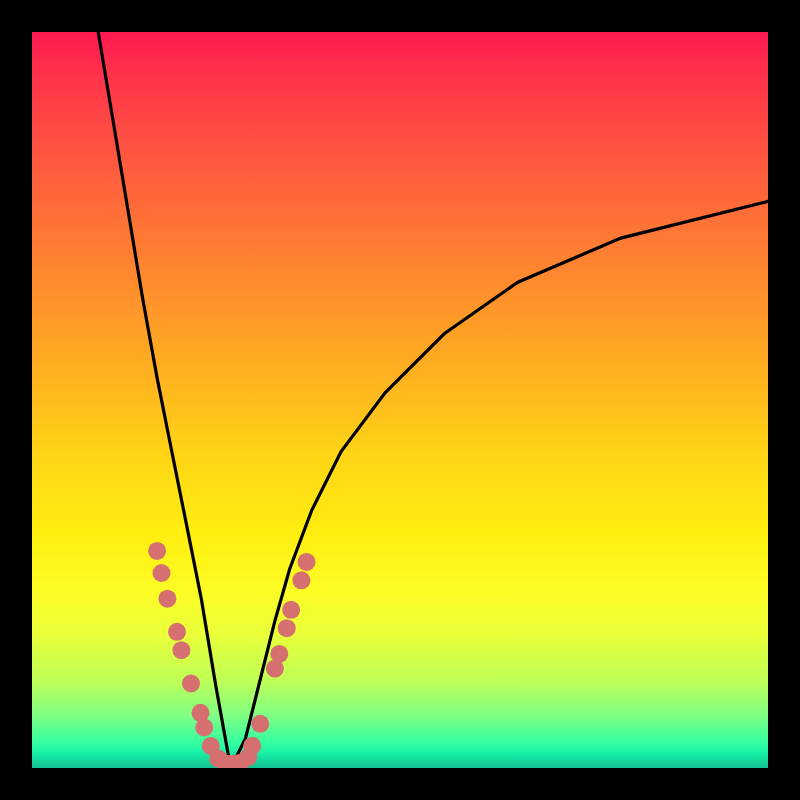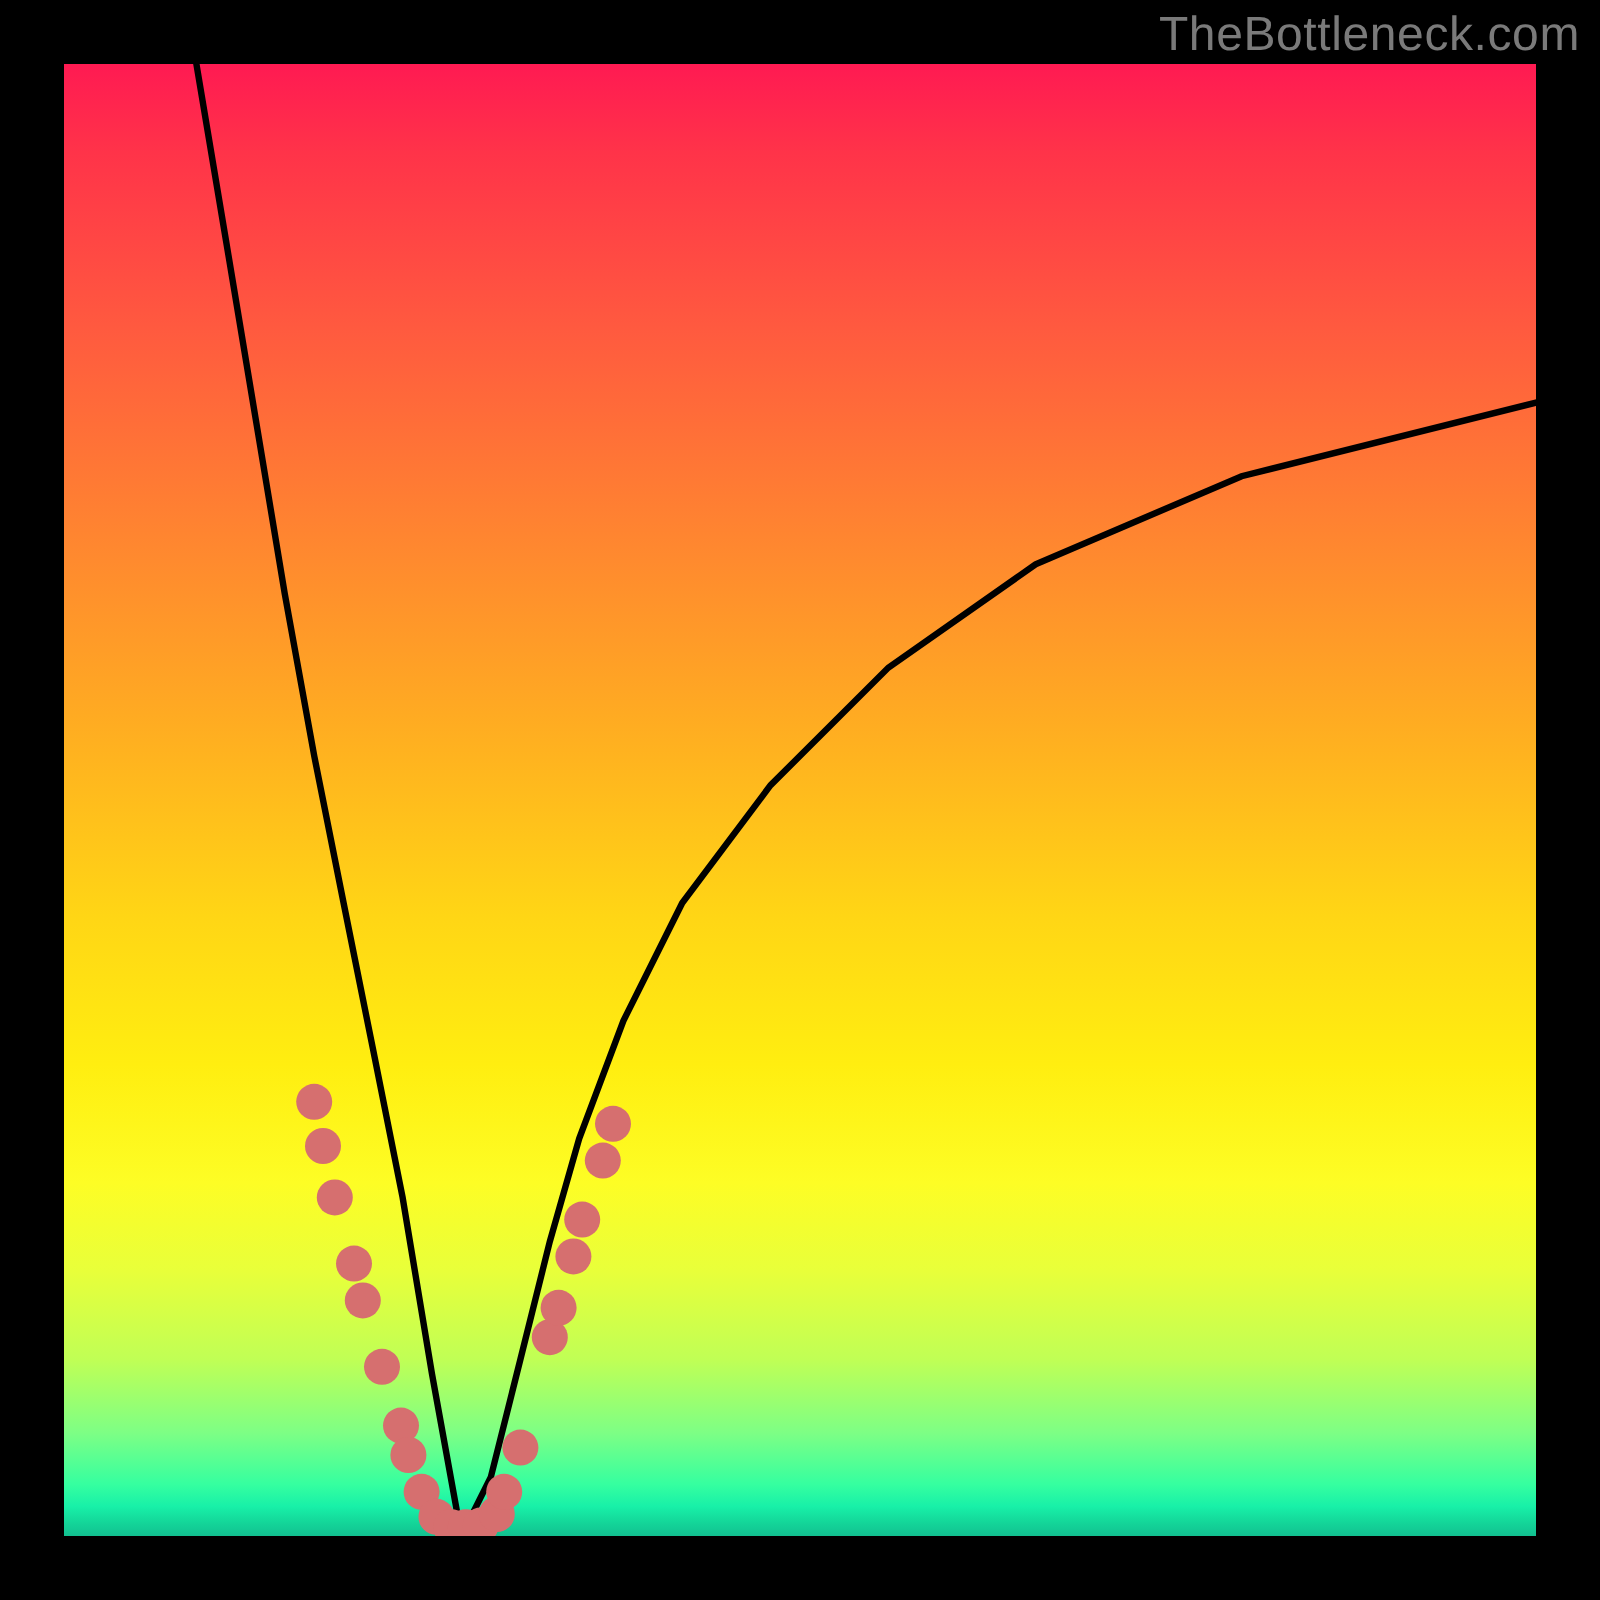--- a/index.html
+++ b/index.html
@@ -58,21 +58,20 @@
     top: 0;
     left: 0;
     width: 736px;
     height: 736px;
   }
 </style>
 </head>
 <body>
 
 <div class="frame">
-  <div class="watermark">TheBottleneck.com</div>
   <div class="plot">
     <svg class="curve" viewBox="0 0 736 736" preserveAspectRatio="none">
       <path id="curve-path" fill="none" stroke="#000000" stroke-width="3.2" stroke-linecap="round" d="M66.2 0.0 L81.0 88.3 L95.7 176.6 L110.4 265.0 L125.1 345.9 L139.8 419.5 L154.6 493.1 L169.3 566.7 L184.0 655.0 L198.7 736.0 L213.4 706.6 L228.2 647.7 L242.9 588.8 L257.6 537.3 L279.7 478.4 L309.1 419.5 L353.3 360.6 L412.2 301.8 L485.8 250.2 L588.8 206.1 L736.0 169.3"></path>
       <g id="dots">
           <circle cx="125.1" cy="518.9" r="9" fill="#d66f6f" stroke="#a94d4d" stroke-width="0"></circle>
           <circle cx="129.5" cy="541.0" r="9" fill="#d66f6f" stroke="#a94d4d" stroke-width="0"></circle>
           <circle cx="135.4" cy="566.7" r="9" fill="#d66f6f" stroke="#a94d4d" stroke-width="0"></circle>
           <circle cx="145.0" cy="599.8" r="9" fill="#d66f6f" stroke="#a94d4d" stroke-width="0"></circle>
           <circle cx="149.4" cy="618.2" r="9" fill="#d66f6f" stroke="#a94d4d" stroke-width="0"></circle>
           <circle cx="159.0" cy="651.4" r="9" fill="#d66f6f" stroke="#a94d4d" stroke-width="0"></circle>

